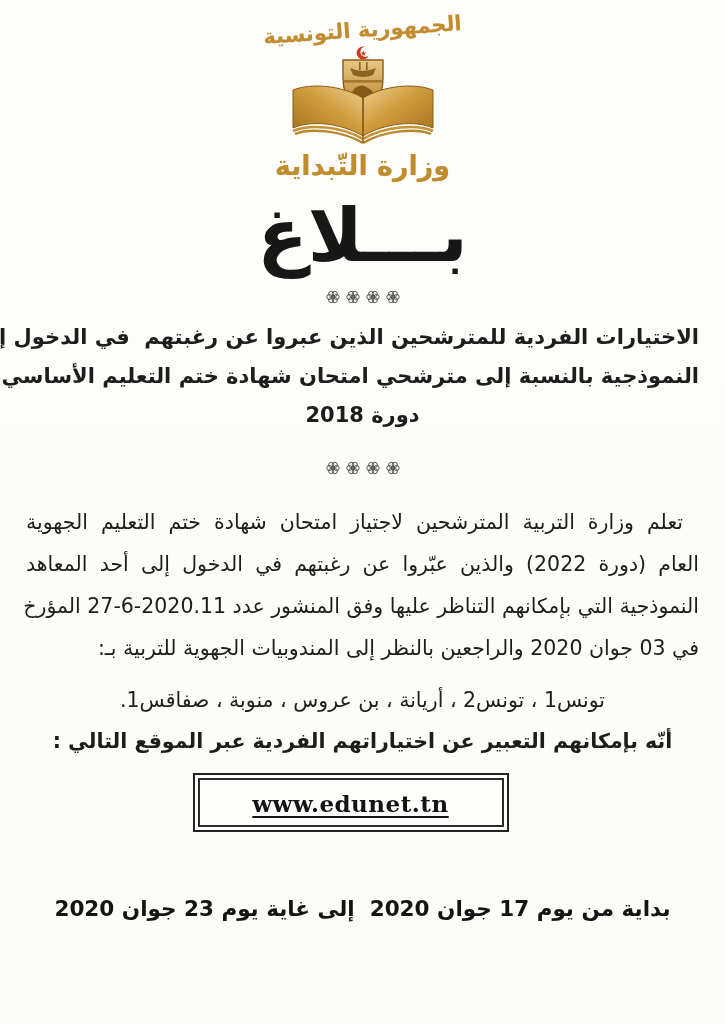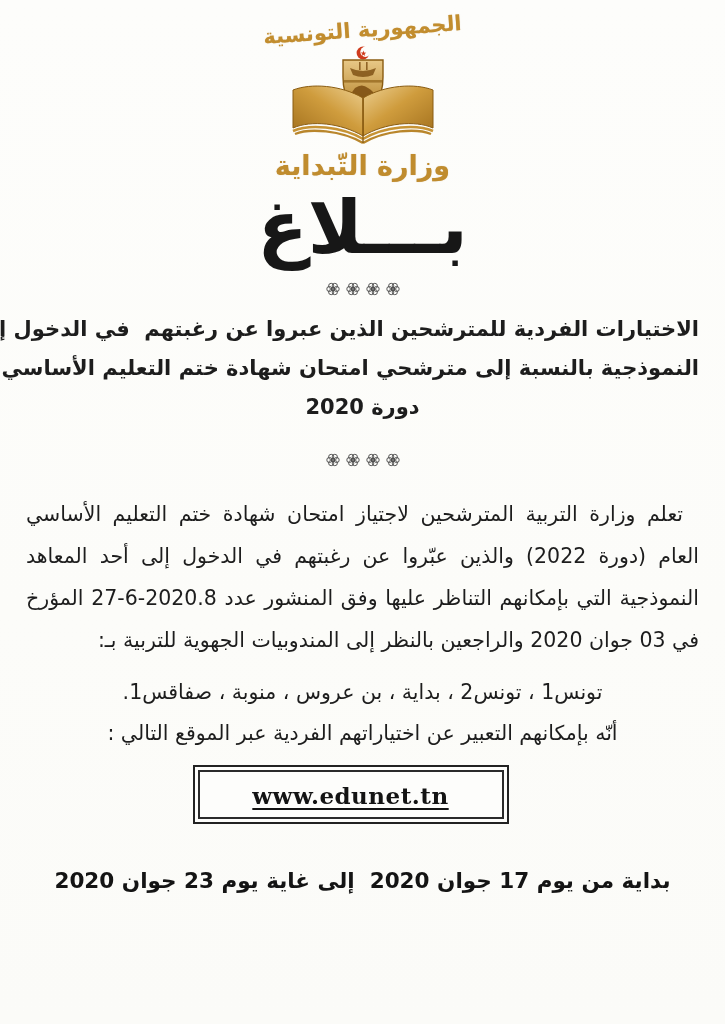--- a/index.html
+++ b/index.html
@@ -13,51 +13,51 @@
     display:inline-block;font-size:21px;font-weight:bold;color:#c28d2e;
     transform:rotate(-4deg);letter-spacing:1px;margin-top:4px;
     text-shadow:0 0 1px rgba(170,120,40,.35);
   }
   .emblem-wrap{margin-top:2px;line-height:0;}
   .ministry-name{
     font-size:27px;font-weight:bold;color:#c08c2e;margin-top:2px;
     text-shadow:0 0 1px rgba(160,110,30,.4);
   }
   .balagh{
-    font-size:74px;font-weight:bold;line-height:1.2;margin-top:2px;color:#171717;
+    font-size:74px;font-weight:bold;line-height:1.2;margin-top:10px;color:#171717;
     font-family:"DejaVu Sans",sans-serif;
   }
   .orn-row{margin-top:10px;line-height:0;}
   .orn-row.second{margin-top:26px;}
   .flor{display:inline-block;margin:0 3px;}
   .title-block{margin-top:14px;}
   .title-line{
     font-size:21px;font-weight:bold;line-height:39px;
     text-align:justify;text-align-last:justify;white-space:nowrap;
   }
   .title-line.centered{text-align:center;text-align-last:center;white-space:normal;}
   .body-block{margin-top:26px;}
   .body-line{
     font-size:20.5px;line-height:42px;
     text-align:justify;text-align-last:justify;white-space:nowrap;
   }
   .body-line.indent{padding-right:16px;}
   .body-line.no-just{text-align:center;text-align-last:right;}
   .regions-line{font-size:20.5px;margin-top:19px;text-align:center;}
-  .intro-line{font-size:20.5px;margin-top:17px;text-align:center;}
+  .intro-line{font-size:20.5px;margin-top:17px;text-align:center;font-weight:bold;}
   .url-box{
     direction:ltr;width:316px;margin:20px auto 0;transform:translateX(-12px);
     border:2px solid #222;padding:3px;background:#fdfdfb;box-sizing:border-box;
   }
   .url-inner{border:2px solid #2b2b2b;padding:10px 0 8px 0;text-align:center;}
   .url-text{
     font-family:"DejaVu Serif",serif;font-weight:bold;font-size:23px;color:#141414;
     text-decoration:underline;text-underline-offset:4px;letter-spacing:.5px;
   }
-  .period-line{font-size:21.5px;font-weight:bold;margin-top:44px;text-align:center;color:#141414;}
+  .period-line{font-size:21.5px;font-weight:bold;margin-top:64px;text-align:center;color:#141414;}
 </style>
 </head>
 <body>
 
 <div class="page">
 
   <div>
     <span class="rep-callig">الجمهورية التونسية</span>
   </div>
 
@@ -149,21 +149,21 @@
             <circle cx="3.4" cy="7" r="2.6"></circle>
             <circle cx="5.2" cy="3.9" r="2.6"></circle>
             <circle cx="8.8" cy="3.9" r="2.6"></circle>
             <circle cx="7" cy="7" r="1.5"></circle>
           </g>
         </svg></span></div>
 
   <div class="title-block">
     <div class="title-line">الاختيارات الفردية للمترشحين الذين عبروا عن رغبتهم&nbsp; في الدخول إلى المعاهد</div>
     <div class="title-line">النموذجية بالنسبة إلى مترشحي امتحان شهادة ختم التعليم الأساسي العام</div>
-    <div class="title-line centered">دورة 2020</div>
+    <div class="title-line centered">دورة 2018</div>
   </div>
 
   <div class="orn-row second"><span class="flor"><svg width="14" height="14" viewBox="0 0 14 14">
           <g stroke="#4a4a4a" stroke-width="0.9" fill="none">
             <circle cx="10.6" cy="7" r="2.6"></circle>
             <circle cx="8.8" cy="10.1" r="2.6"></circle>
             <circle cx="5.2" cy="10.1" r="2.6"></circle>
             <circle cx="3.4" cy="7" r="2.6"></circle>
             <circle cx="5.2" cy="3.9" r="2.6"></circle>
             <circle cx="8.8" cy="3.9" r="2.6"></circle>
@@ -195,27 +195,27 @@
             <circle cx="8.8" cy="10.1" r="2.6"></circle>
             <circle cx="5.2" cy="10.1" r="2.6"></circle>
             <circle cx="3.4" cy="7" r="2.6"></circle>
             <circle cx="5.2" cy="3.9" r="2.6"></circle>
             <circle cx="8.8" cy="3.9" r="2.6"></circle>
             <circle cx="7" cy="7" r="1.5"></circle>
           </g>
         </svg></span></div>
 
   <div class="body-block">
-    <div class="body-line indent">تعلم وزارة التربية المترشحين لاجتياز امتحان شهادة ختم التعليم الأساسي</div>
+    <div class="body-line indent">تعلم وزارة التربية المترشحين لاجتياز امتحان شهادة ختم التعليم الجهوية</div>
     <div class="body-line">العام (دورة 2022) والذين عبّروا عن رغبتهم في الدخول إلى أحد المعاهد</div>
-    <div class="body-line">النموذجية التي بإمكانهم التناظر عليها وفق المنشور عدد 2020.8-6-27 المؤرخ</div>
+    <div class="body-line">النموذجية التي بإمكانهم التناظر عليها وفق المنشور عدد 2020.11-6-27 المؤرخ</div>
     <div class="body-line no-just">في 03 جوان 2020 والراجعين بالنظر إلى المندوبيات الجهوية للتربية بـ:</div>
   </div>
 
-  <div class="regions-line">تونس1 ، تونس2 ، بداية ، بن عروس ، منوبة ، صفاقس1.</div>
+  <div class="regions-line">تونس1 ، تونس2 ، أريانة ، بن عروس ، منوبة ، صفاقس1.</div>
 
   <div class="intro-line">أنّه بإمكانهم التعبير عن اختياراتهم الفردية عبر الموقع التالي :</div>
 
   <div class="url-box">
     <div class="url-inner">
       <span class="url-text">www.edunet.tn</span>
     </div>
   </div>
 
   <div class="period-line">بداية من يوم 17 جوان 2020&nbsp; إلى غاية يوم 23 جوان 2020</div>

